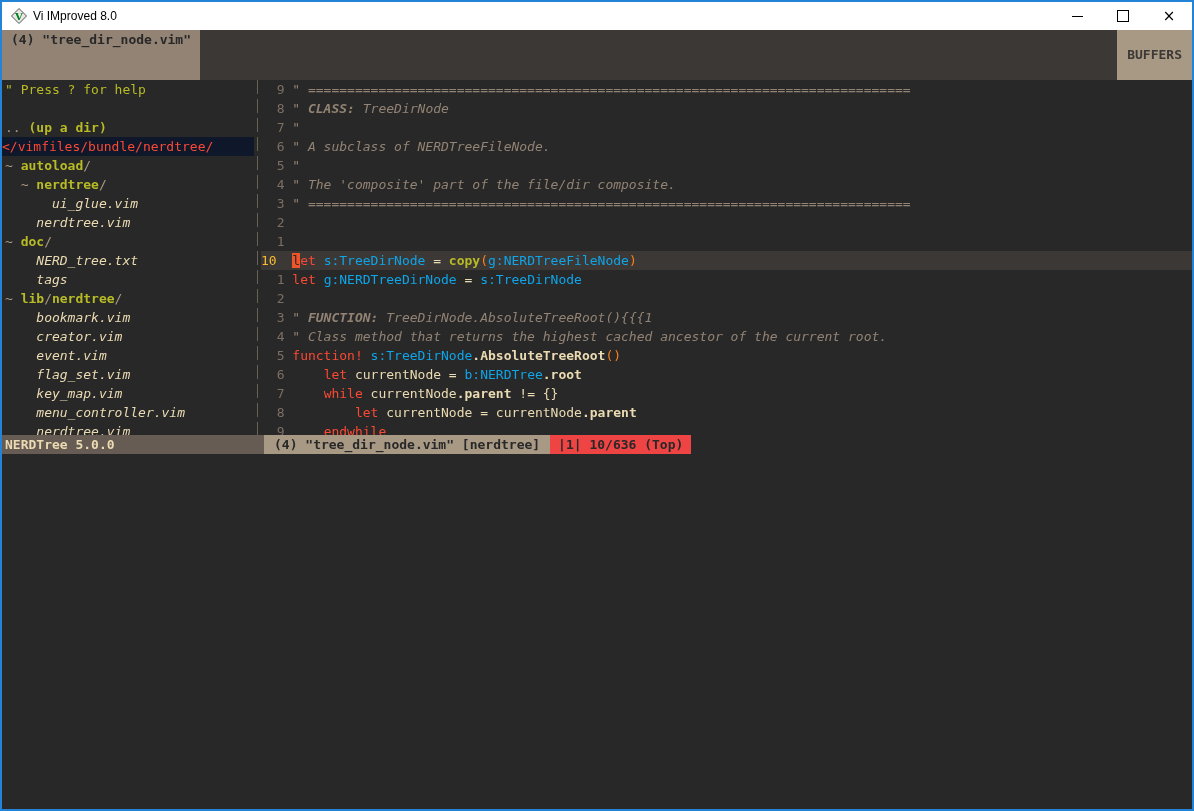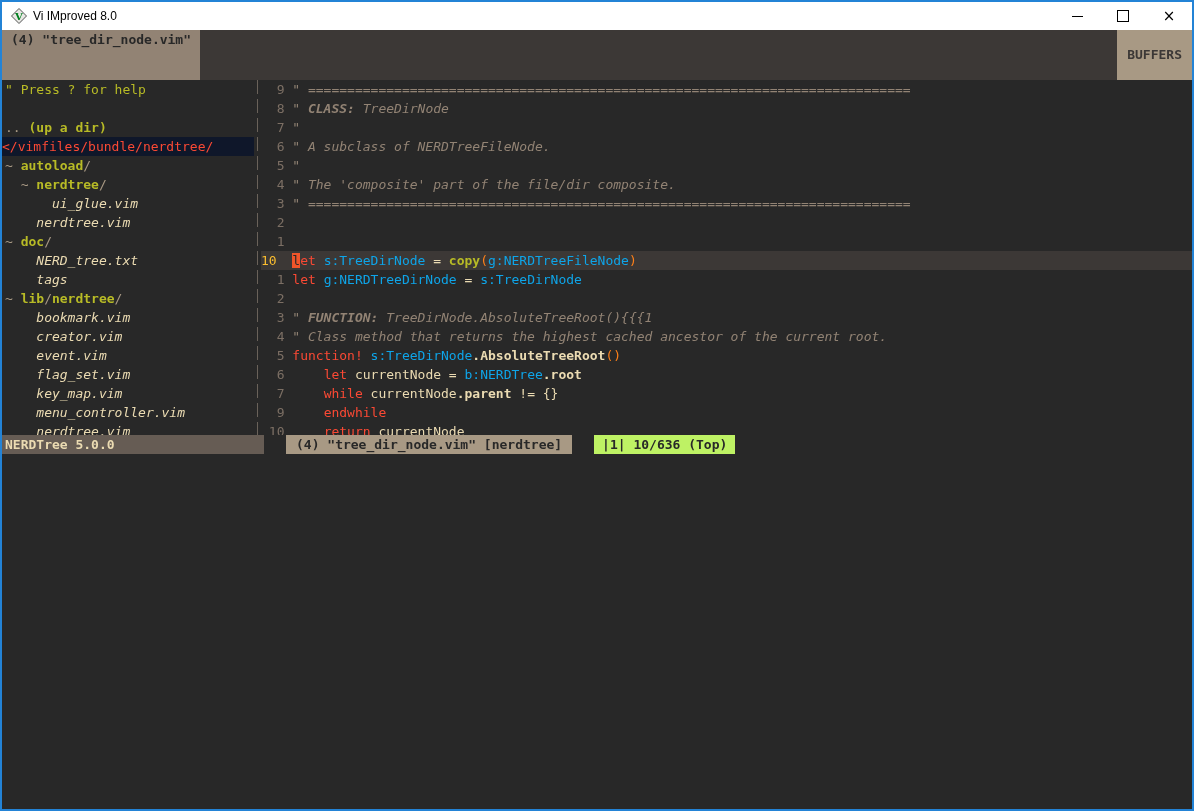--- a/index.html
+++ b/index.html
@@ -40,25 +40,25 @@
   .tk-t{color:#ebdbb2;}
   .tk-k{color:#fb4934;}
   .tk-id{color:#0ea5e9;}
   .tk-fn{color:#b8bb26;font-weight:bold;}
   .tk-meth{color:#ebdbb2;font-weight:bold;}
   .tk-p{color:#fe8019;}
   .tk-c{color:#928374;font-style:italic;}
   .tk-cb{color:#928374;font-style:italic;font-weight:bold;text-align:right;}
   .tk-cur{background:#f0552a;color:#282828;}
 
-  .statusline{flex:0 0 19px;display:flex;font-weight:bold;line-height:19px;gap:22px;}
+  .statusline{flex:0 0 19px;display:flex;font-weight:bold;line-height:19px;}
   .sl-left{flex:0 0 259px;background:#665c54;color:#ebdbb2;padding-left:3px;white-space:pre;}
   .sl-file{background:#a89984;color:#282828;padding:0 10px;white-space:pre;}
   .sl-mid{flex:1;background:#3c3836;color:#ebdbb2;text-align:right;padding-right:14px;white-space:pre;}
-  .sl-pos{background:#bef264;color:#282828;padding:0 8px;white-space:pre;}
+  .sl-pos{background:#ef4444;color:#282828;padding:0 8px;white-space:pre;}
   .cmdline{flex:1;background:#282828;}
 </style>
 </head>
 <body>
 
 <div class="window">
 
   <div class="titlebar">
     <span class="title-icon">
       <svg width="16" height="16" viewBox="0 0 16 16">
@@ -121,20 +121,21 @@
           <div class="row code-row"><span class="gutter">  2 </span></div>
           <div class="row code-row"><span class="gutter">  1 </span></div>
           <div class="row code-row cursorline"><span class="gutter gutter-cur">10  </span><span class="tk-cur">l</span><span class="tk-k">et</span><span class="tk-t"> </span><span class="tk-id">s:TreeDirNode</span><span class="tk-t"> = </span><span class="tk-fn">copy</span><span class="tk-p">(</span><span class="tk-id">g:NERDTreeFileNode</span><span class="tk-p">)</span></div>
           <div class="row code-row"><span class="gutter">  1 </span><span class="tk-k">let</span><span class="tk-t"> </span><span class="tk-id">g:NERDTreeDirNode</span><span class="tk-t"> = </span><span class="tk-id">s:TreeDirNode</span></div>
           <div class="row code-row"><span class="gutter">  2 </span></div>
           <div class="row code-row"><span class="gutter">  3 </span><span class="tk-c">" </span><span class="tk-cb">FUNCTION:</span><span class="tk-c"> TreeDirNode.AbsoluteTreeRoot(){{{1</span></div>
           <div class="row code-row"><span class="gutter">  4 </span><span class="tk-c">" Class method that returns the highest cached ancestor of the current root.</span></div>
           <div class="row code-row"><span class="gutter">  5 </span><span class="tk-k">function!</span><span class="tk-t"> </span><span class="tk-id">s:TreeDirNode</span><span class="tk-meth">.AbsoluteTreeRoot</span><span class="tk-p">()</span></div>
           <div class="row code-row"><span class="gutter">  6 </span><span class="tk-t">    </span><span class="tk-k">let</span><span class="tk-t"> currentNode = </span><span class="tk-id">b:NERDTree</span><span class="tk-meth">.root</span></div>
           <div class="row code-row"><span class="gutter">  7 </span><span class="tk-t">    </span><span class="tk-k">while</span><span class="tk-t"> currentNode</span><span class="tk-meth">.parent</span><span class="tk-t"> != {}</span></div>
+          <div class="row code-row"><span class="gutter">  8 </span><span class="tk-t">        </span><span class="tk-k">let</span><span class="tk-t"> currentNode = currentNode</span><span class="tk-meth">.parent</span></div>
           <div class="row code-row"><span class="gutter">  9 </span><span class="tk-t">    </span><span class="tk-k">endwhile</span></div>
           <div class="row code-row"><span class="gutter"> 10 </span><span class="tk-t">    </span><span class="tk-k">return</span><span class="tk-t"> currentNode</span></div>
         </div>
     </div>
 
     <div class="statusline">
       <span class="sl-left">NERDTree 5.0.0</span>
       <span class="sl-file">(4) "tree_dir_node.vim" [nerdtree]</span>
       <span class="sl-pos">|1| 10/636 (Top)</span>
     </div>

